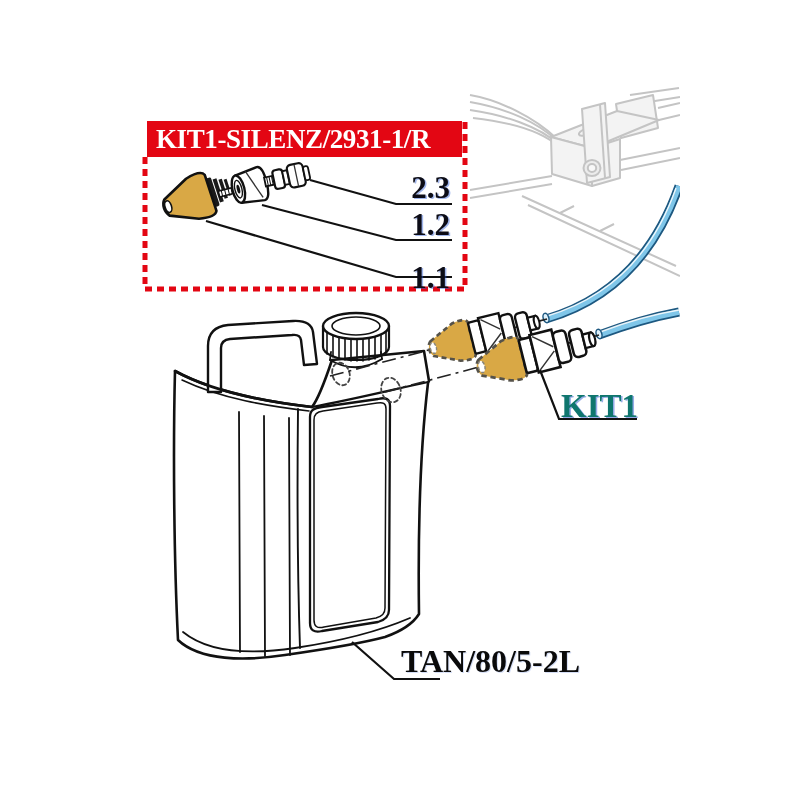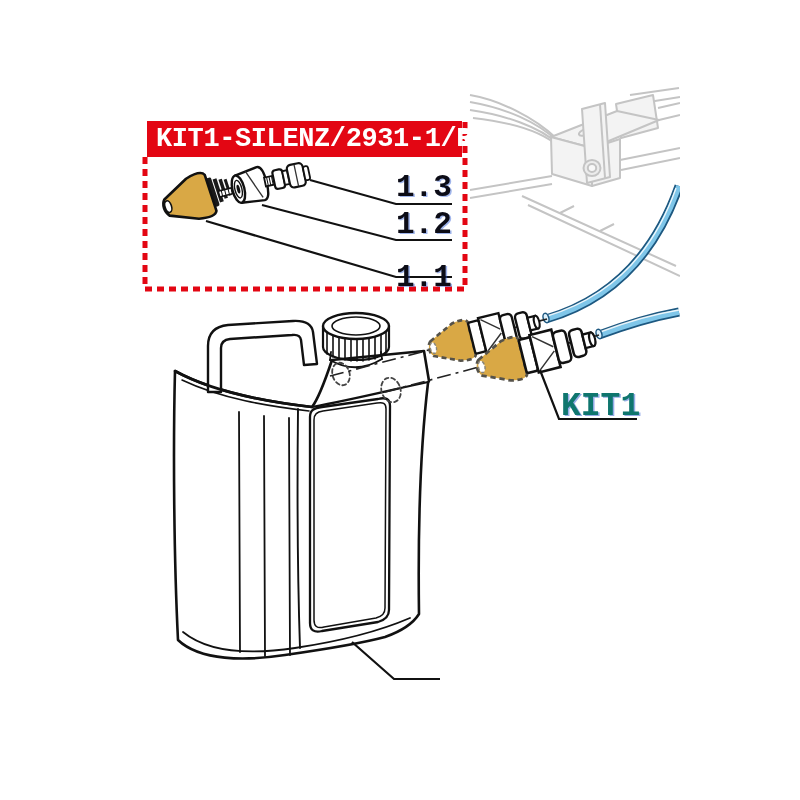--- a/index.html
+++ b/index.html
@@ -1,18 +1,18 @@
 <!DOCTYPE html>
 <html><head>
 <meta charset="utf-8">
 <style>
   html,body{margin:0;padding:0;background:#ffffff;}
   #stage{
     position:relative;width:800px;height:800px;background:#ffffff;overflow:hidden;
-    font-family:Liberation Mono, monospace;
+    font-family:Liberation Serif, serif;
   }
   #art{position:absolute;left:0;top:0;}
   .banner{
     position:absolute;left:147px;top:121px;width:315px;height:36px;
     background:#E30613;color:#ffffff;font-weight:bold;font-size:27px;line-height:37px;
     padding-left:9px;letter-spacing:-0.4px;box-sizing:border-box;white-space:nowrap;
   }
   .callout{
     position:absolute;left:396px;width:54px;text-align:right;
     font-weight:bold;font-size:31px;line-height:1;color:#0c0c16;
@@ -168,19 +168,20 @@
       <path d="M206,221 L396,277 L452,277"></path>
       <path d="M540,370 L559,419 L637,419"></path>
       <path d="M352,642 L394,679 L440,679"></path>
     </g>
 
     <path d="M145,157 L145,289 L465,289 L465,119" fill="none" stroke="#E30613" stroke-width="5" stroke-dasharray="7 5"></path>
   </svg>
 
   <div class="banner">KIT1-SILENZ/2931-1/R</div>
 
-  <div class="callout" style="top:172px">1.3</div>
+  <div class="callout" style="top:172px">2.3</div>
   <div class="callout" style="top:209px">1.2</div>
   <div class="callout" style="top:262px">1.1</div>
 
   <div class="kit-label">KIT1</div>
 
+  <div class="tank-label">TAN/80/5-2L</div>
 </div>
 
 </body></html>

